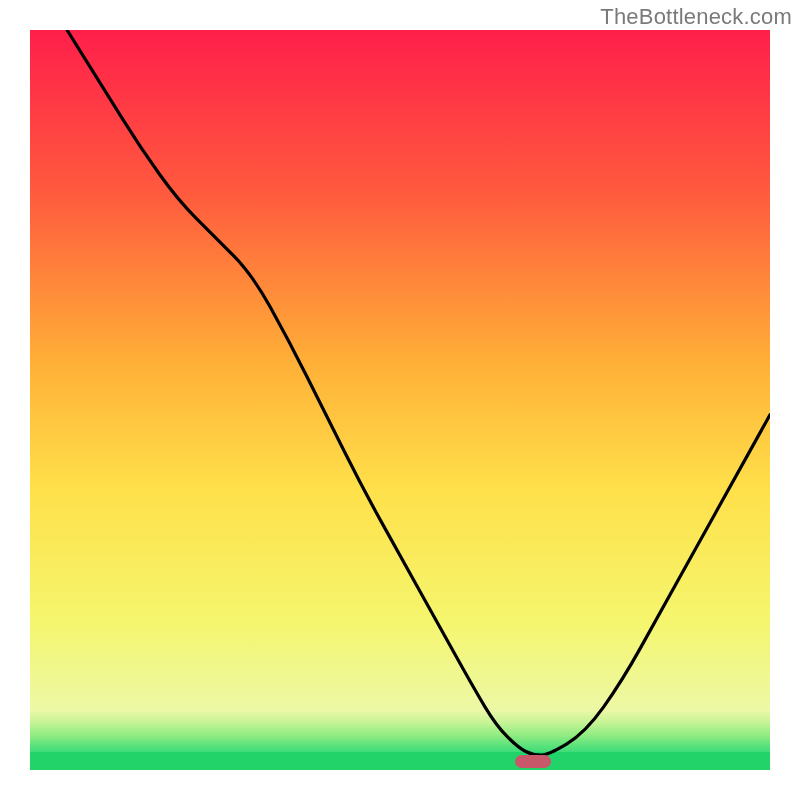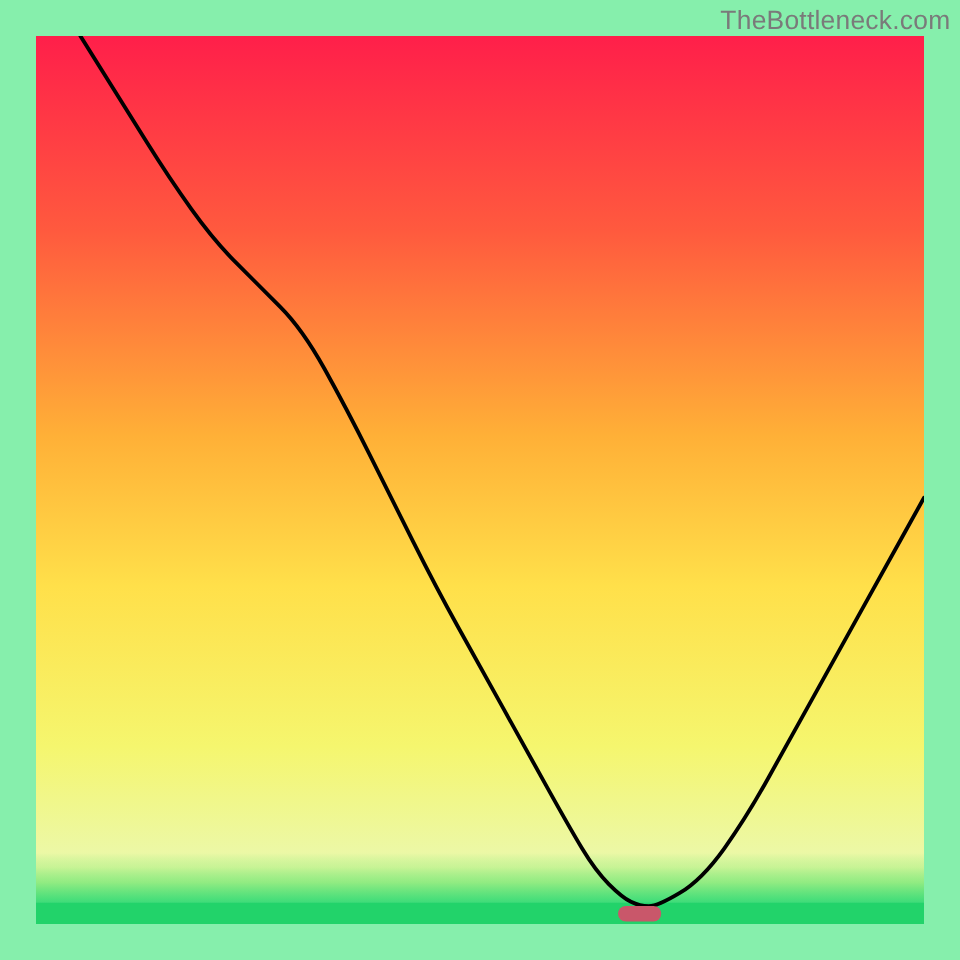--- a/index.html
+++ b/index.html
@@ -9,21 +9,21 @@
     height: 800px;
     background: #000;
     overflow: hidden;
     font-family: Arial, Helvetica, sans-serif;
   }
   .frame {
     position: absolute;
     left: 0; top: 0;
     width: 800px;
     height: 800px;
-    background: #86efac;
+    background: #ffffff;
   }
   .plot {
     position: absolute;
     left: 30px;
     top: 30px;
     width: 740px;
     height: 740px;
     overflow: hidden;
   }
   .gradient {

